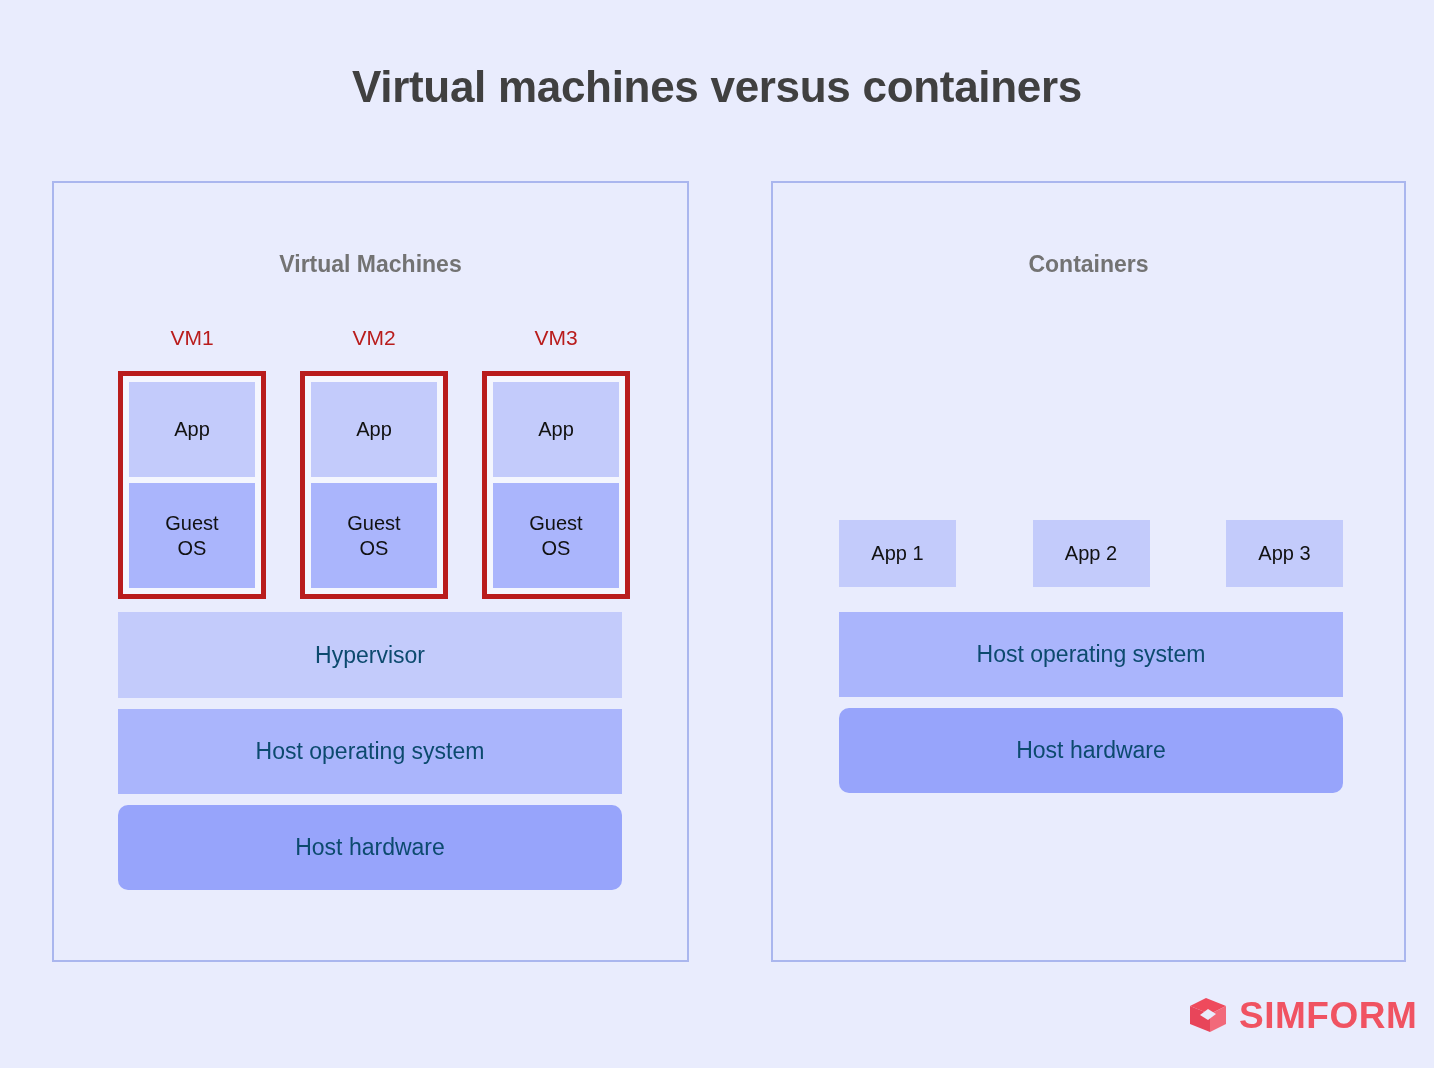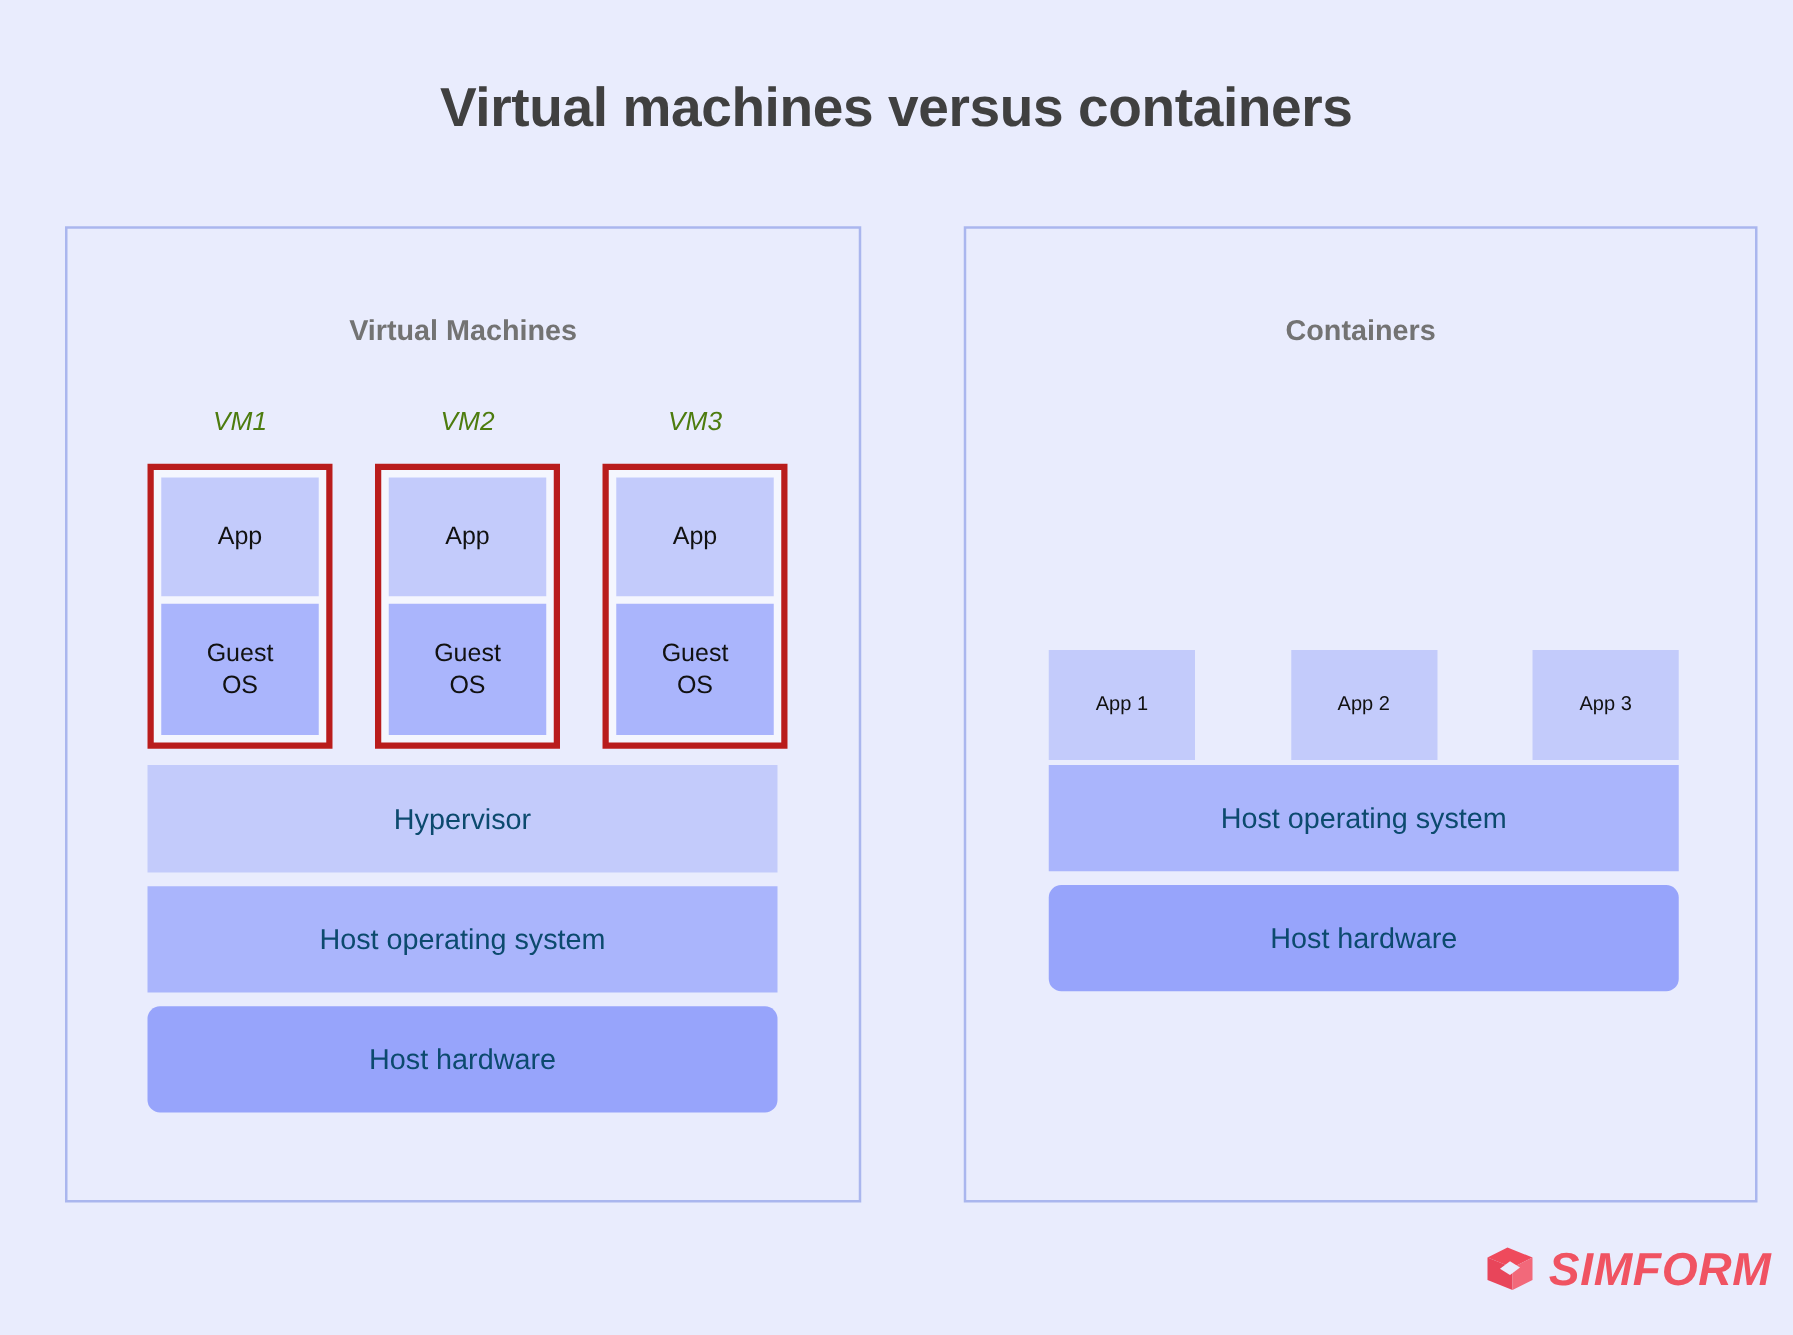--- a/index.html
+++ b/index.html
@@ -55,23 +55,22 @@
     left: 64px;
     width: 512px;
     display: flex;
     justify-content: space-between;
   }
   .vm-col { width: 148px; }
 
   .vm-label {
     text-align: center;
     font-size: 21px;
-    color: #4d7c0f;
+    color: #b91c1c;
     margin-bottom: 21px;
-    font-style: italic;
   }
 
   .vm-frame {
     border: 5px solid #b91c1c;
     background: #f4f6fe;
     padding: 6px;
     height: 228px;
     display: flex;
     flex-direction: column;
     gap: 6px;
@@ -117,38 +116,37 @@
   .app-row {
     position: absolute;
     top: 337px;
     left: 66px;
     width: 504px;
     display: flex;
     justify-content: space-between;
   }
   .app-box {
     width: 117px;
-    height: 88px;
+    height: 67px;
     background: #c3cbfb;
     display: flex;
     align-items: center;
     justify-content: center;
-    font-size: 16px;
+    font-size: 20px;
     color: #111;
   }
 
   
   .logo {
     position: absolute;
     left: 1186px;
     top: 994px;
     display: flex;
     align-items: center;
     gap: 9px;
-    font-style: italic;
   }
   .logo-mark { width: 44px; height: 44px; display: block; }
   .logo-text {
     font-size: 37px;
     font-weight: bold;
     color: #f05362;
     letter-spacing: 0.5px;
   }
 </style>
 </head>

